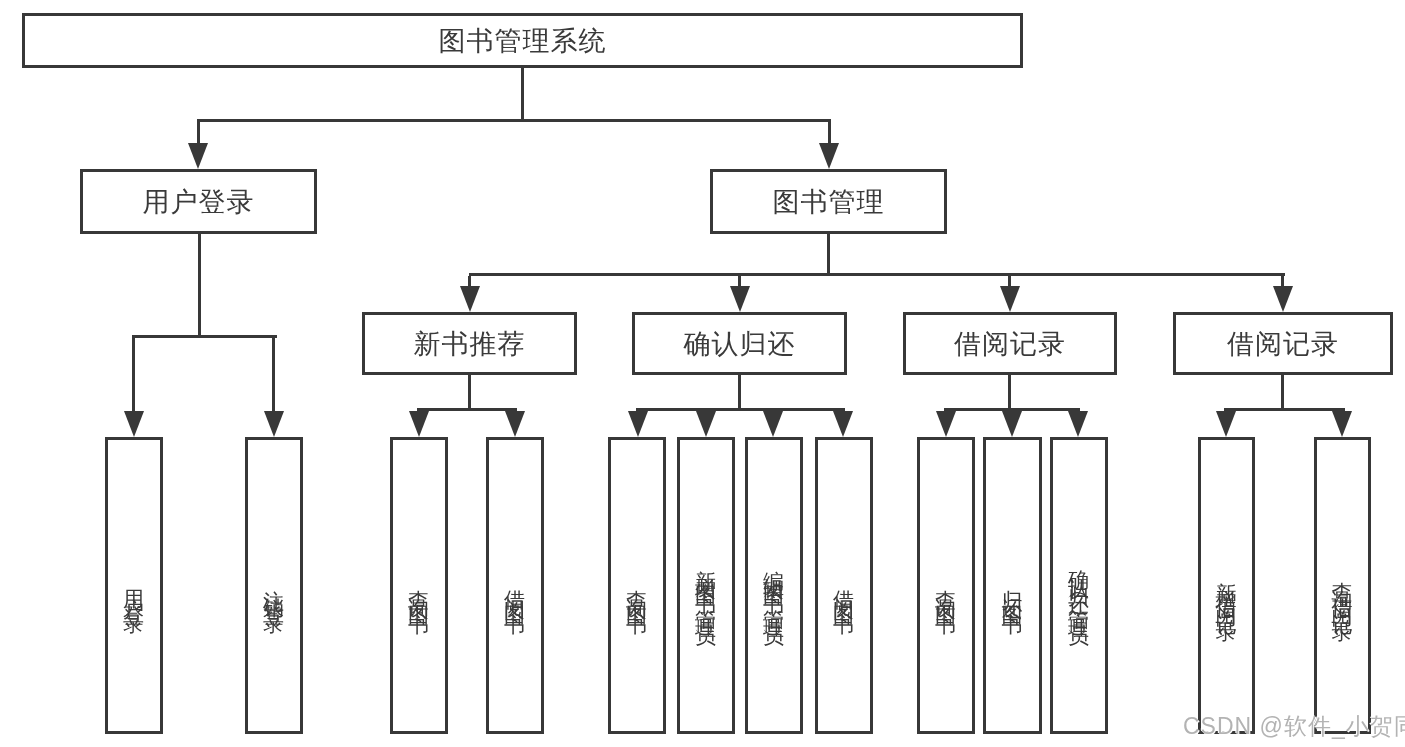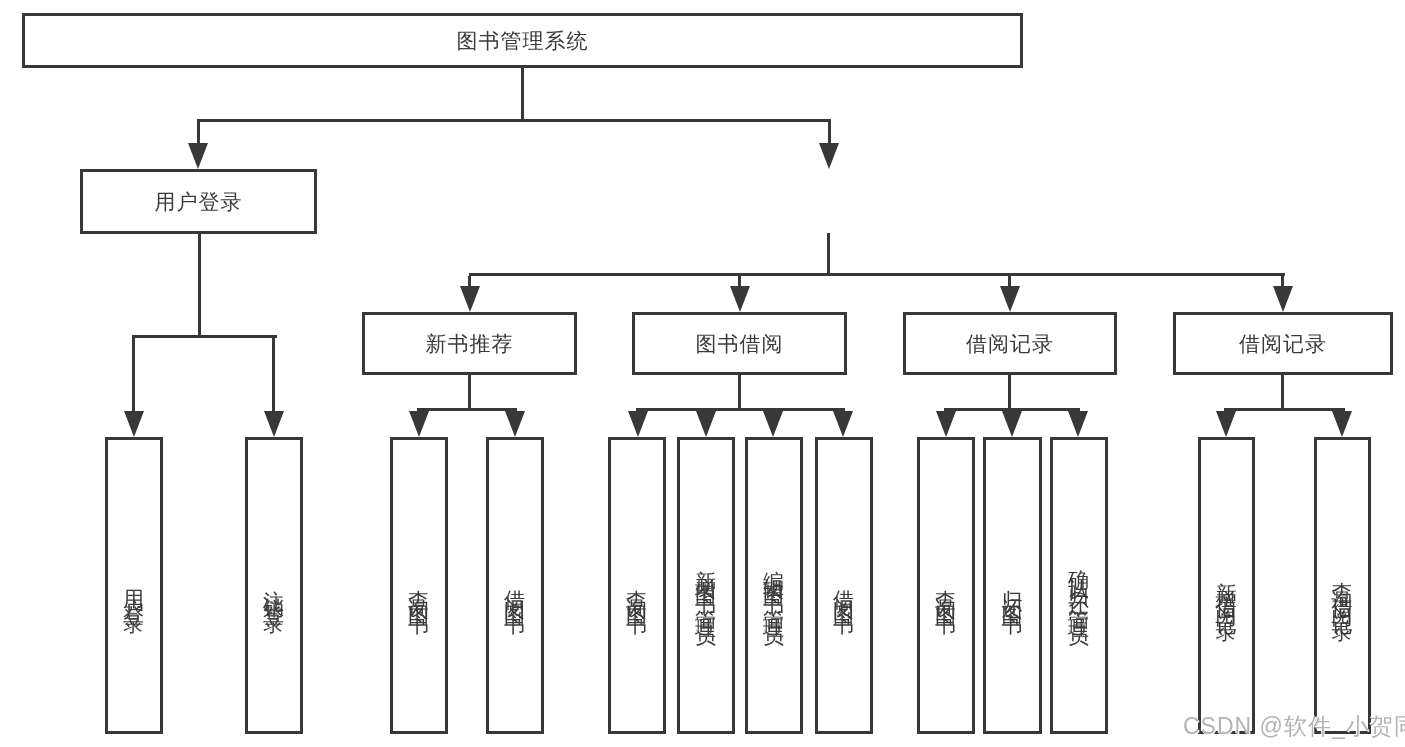--- a/index.html
+++ b/index.html
@@ -14,21 +14,21 @@
     position:absolute;
     box-sizing:border-box;
     border:3px solid #383838;
     background:#ffffff;
     color:#3a3a3a;
     display:flex;
     align-items:center;
     justify-content:center;
     text-align:center;
   }
-  .hnode{font-size:21px;letter-spacing:1px;}
+  .hnode{font-size:27px;letter-spacing:1px;}
   .vnode{
     writing-mode:vertical-rl;
     font-size:21px;
     letter-spacing:8px;
     line-height:1;
     padding-top:6px;
   }
   .vline{position:absolute;width:3px;background:#383838;}
   .hline{position:absolute;height:3px;background:#383838;}
   .arrow{
@@ -49,23 +49,24 @@
   }
 </style>
 </head>
 <body>
 
 <div class="canvas">
 
   <div class="node hnode" style="left:22px;top:13px;width:1001px;height:55px">图书管理系统</div>
 
   <div class="node hnode" style="left:80px;top:169px;width:237px;height:65px">用户登录</div>
+  <div class="node hnode" style="left:710px;top:169px;width:237px;height:65px">图书管理</div>
 
   <div class="node hnode" style="left:362px;top:312px;width:215px;height:63px">新书推荐</div>
-  <div class="node hnode" style="left:632px;top:312px;width:215px;height:63px">图书借阅</div>
+  <div class="node hnode" style="left:632px;top:312px;width:215px;height:63px">确认归还</div>
   <div class="node hnode" style="left:903px;top:312px;width:214px;height:63px">借阅记录</div>
   <div class="node hnode" style="left:1173px;top:312px;width:220px;height:63px">借阅记录</div>
 
   <div class="node vnode" style="left:105px;top:437px;width:58px;height:297px">用户登录</div>
   <div class="node vnode" style="left:245px;top:437px;width:58px;height:297px">注销登录</div>
 
   <div class="node vnode" style="left:390px;top:437px;width:58px;height:297px">查询图书</div>
   <div class="node vnode" style="left:486px;top:437px;width:58px;height:297px">借阅图书</div>
 
   <div class="node vnode" style="left:608px;top:437px;width:58px;height:297px">查询图书</div>

